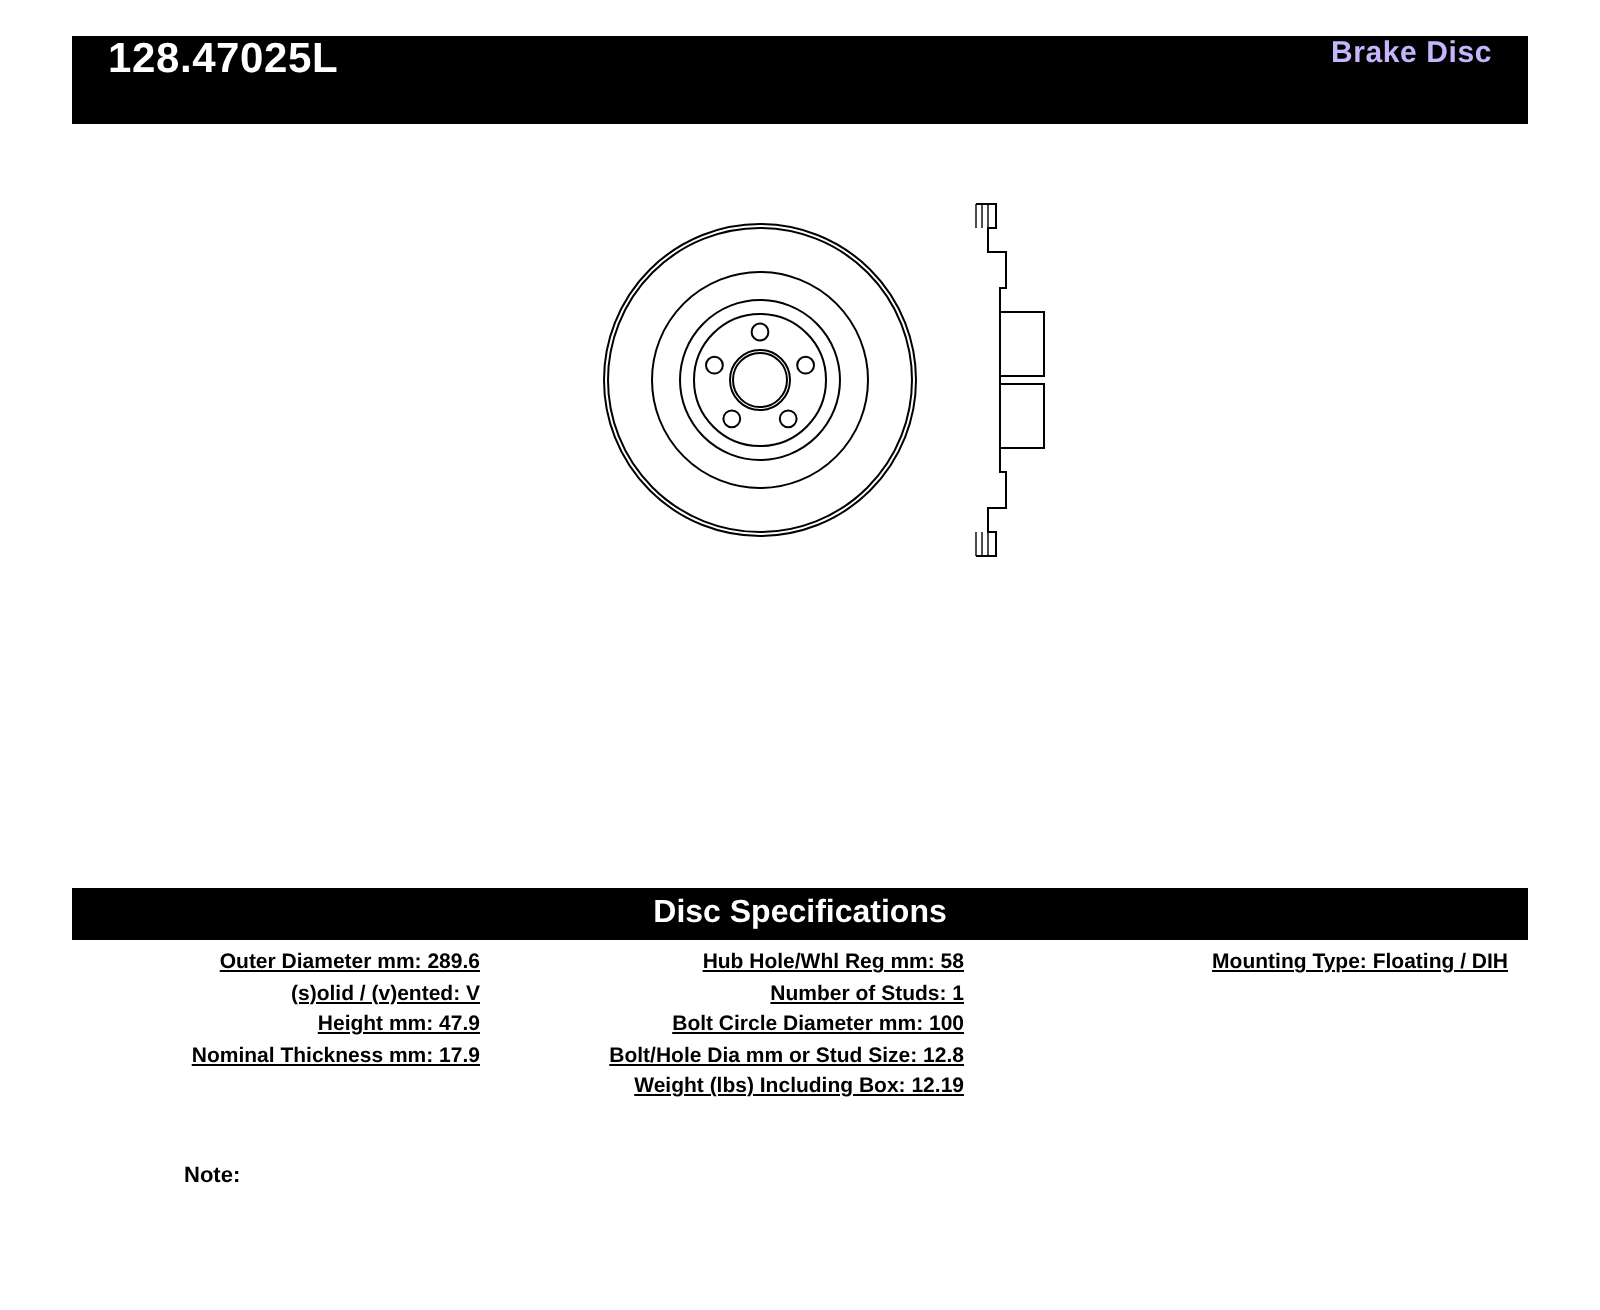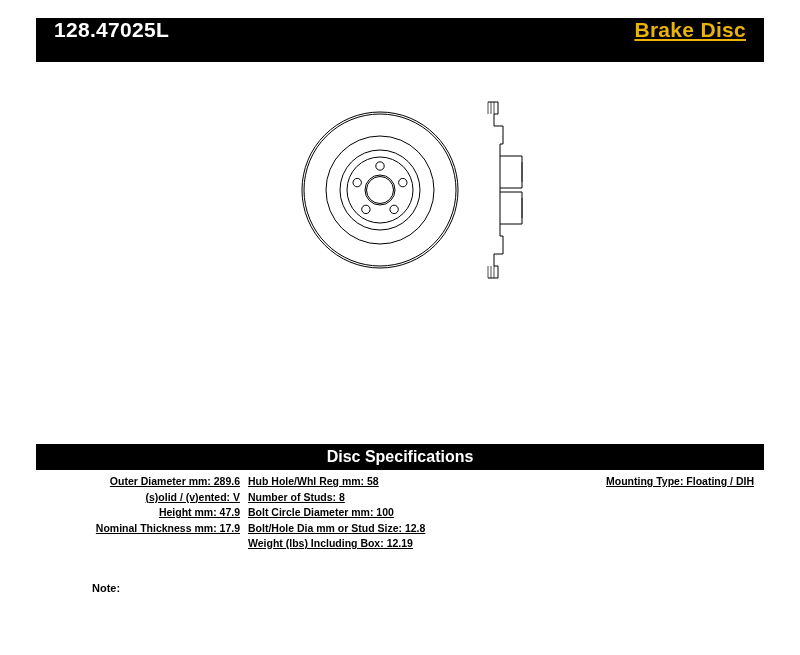--- a/index.html
+++ b/index.html
@@ -30,25 +30,24 @@
     box-sizing: border-box;
     padding: 0 18px;
   }
   .part-number {
     color: #ffffff;
     font-size: 21px;
     font-weight: bold;
     letter-spacing: 0.3px;
   }
   .product-type {
-    color: #eab308;
-    font-size: 21px;
+    color: #c4b5fd;
+    font-size: 15px;
     font-weight: bold;
     letter-spacing: 0.3px;
-    text-decoration: underline;
   }
 
   
   .drawing-area {
     position: absolute;
     left: 36px;
     top: 70px;
     width: 728px;
     height: 360px;
   }
@@ -90,20 +89,21 @@
     line-height: 15.5px;
   }
   .spec-col-1 {
     width: 212px;
     text-align: right;
     padding-right: 8px;
     box-sizing: border-box;
   }
   .spec-col-2 {
     width: 242px;
+    text-align: right;
     padding-right: 8px;
     box-sizing: border-box;
   }
   .spec-col-3 {
     flex: 1;
     text-align: right;
     padding-right: 10px;
     box-sizing: border-box;
   }
   .spec-row { white-space: nowrap; }
@@ -203,21 +203,21 @@
 
   <div class="spec-col spec-col-1">
     <div class="spec-row">Outer Diameter mm: 289.6</div>
     <div class="spec-row">(s)olid / (v)ented: V</div>
     <div class="spec-row">Height mm: 47.9</div>
     <div class="spec-row">Nominal Thickness mm: 17.9</div>
   </div>
 
   <div class="spec-col spec-col-2">
     <div class="spec-row">Hub Hole/Whl Reg mm: 58</div>
-    <div class="spec-row">Number of Studs: 8</div>
+    <div class="spec-row">Number of Studs: 1</div>
     <div class="spec-row">Bolt Circle Diameter mm: 100</div>
     <div class="spec-row">Bolt/Hole Dia mm or Stud Size: 12.8</div>
     <div class="spec-row">Weight (lbs) Including Box: 12.19</div>
   </div>
 
   <div class="spec-col spec-col-3">
     <div class="spec-row">Mounting Type: Floating / DIH</div>
   </div>
 </div>
 

